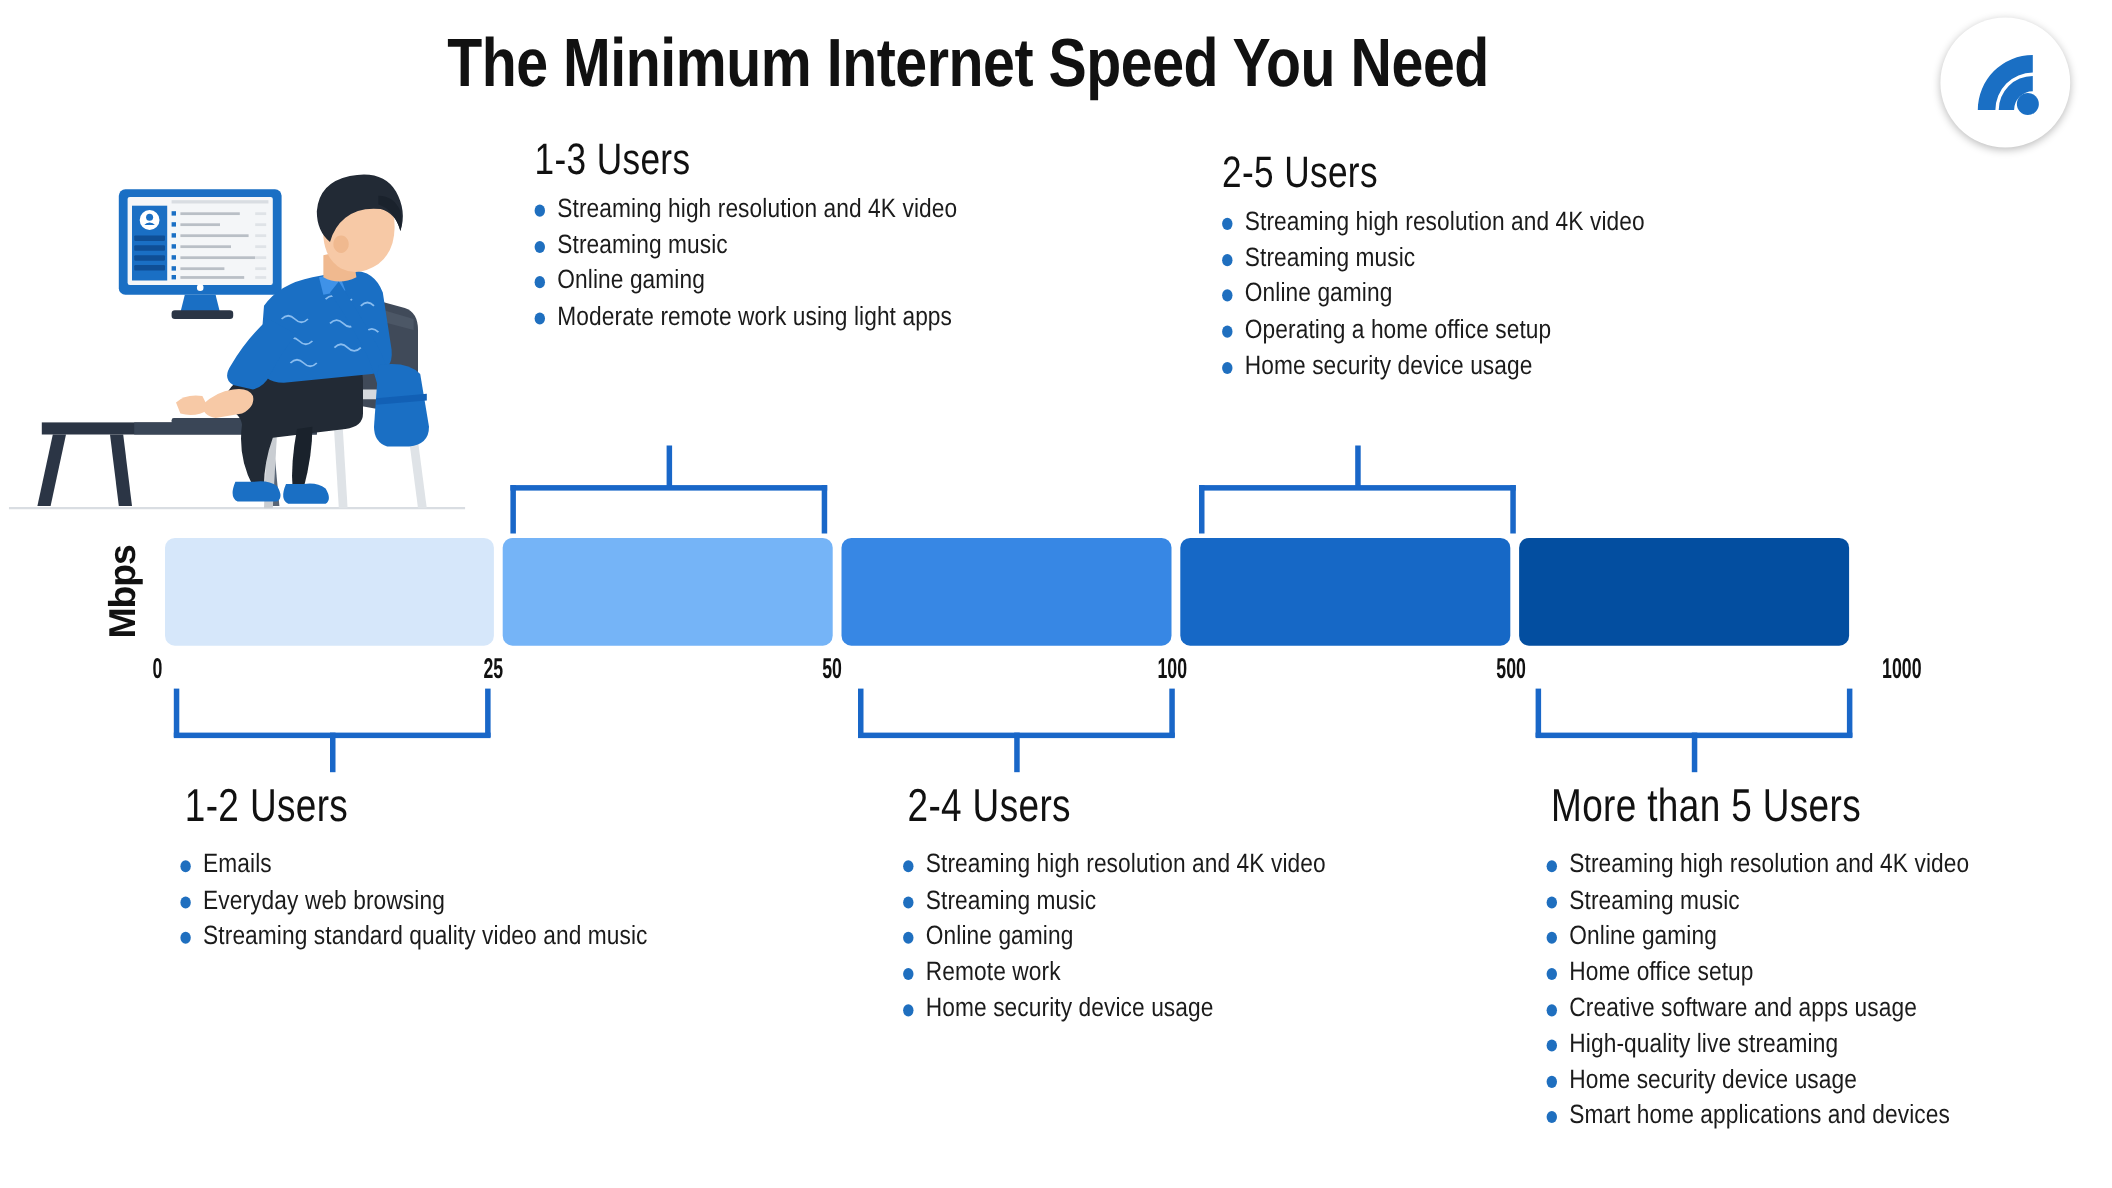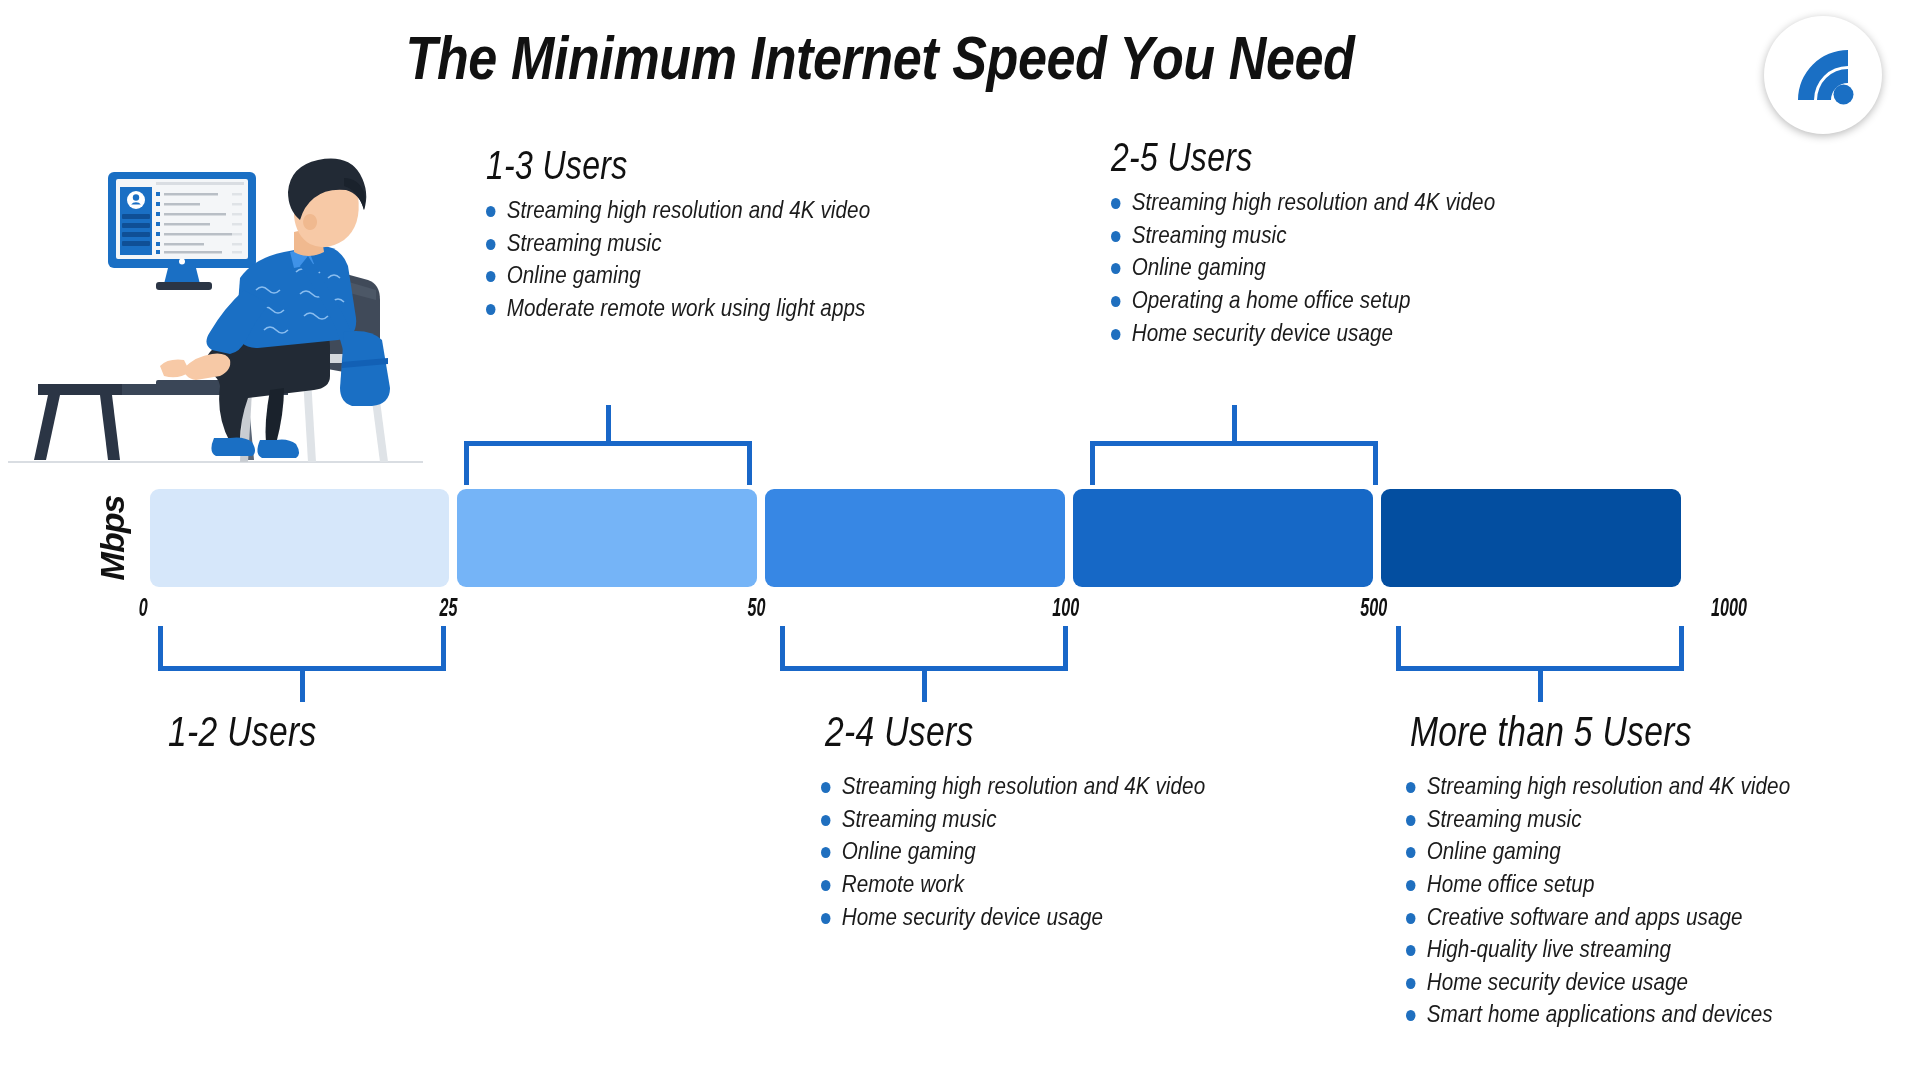--- a/index.html
+++ b/index.html
@@ -2,21 +2,21 @@
 <html><head>
 <meta charset="utf-8">
 <style>
   * { box-sizing: border-box; margin: 0; padding: 0; }
   html, body {
     width: 1920px; height: 1080px;
     background: #ffffff;
     font-family: "Liberation Sans", sans-serif;
     overflow: hidden;
   }
-  #root { position: relative; width: 1920px; height: 1080px; font-style: italic; }
+  #root { position: relative; width: 1920px; height: 1080px; }
 
   
   .title {
     position: absolute;
     left: 0; top: 22px; width: 1760px;
     text-align: center;
     font-family: "Liberation Sans", sans-serif;
     font-size: 62px;
     font-weight: bold;
     letter-spacing: -0.5px;
@@ -101,21 +101,21 @@
   .group li::before {
     content: "";
     position: absolute;
     left: 0; top: 12px;
     width: 11px; height: 11px;
     border-radius: 50%;
     background: #1F6FBF;
   }
 
   
-  #g13 { left: 486px; top: 143px; }
+  #g13 { left: 486px; top: 123px; }
   #g25 { left: 1111px; top: 135px; }
   #g12 { left: 168px; top: 708px; }
   #g24 { left: 825px; top: 708px; }
   #g5  { left: 1410px; top: 708px; }
 
   #g12 h2, #g24 h2, #g5 h2 { font-size: 42px; margin-bottom: 14px; }
   #g12 ul, #g24 ul, #g5 ul { margin-left: -4px; }
 </style>
 </head>
 <body>
@@ -309,20 +309,25 @@
       <li>Streaming high resolution and 4K video</li>
       <li>Streaming music</li>
       <li>Online gaming</li>
       <li>Operating a home office setup</li>
       <li>Home security device usage</li>
     </ul>
   </div>
 
   <div class="group" id="g12">
     <h2>1-2 Users</h2>
+    <ul>
+      <li>Emails</li>
+      <li>Everyday web browsing</li>
+      <li>Streaming standard quality video and music</li>
+    </ul>
   </div>
 
   <div class="group" id="g24">
     <h2>2-4 Users</h2>
     <ul>
       <li>Streaming high resolution and 4K video</li>
       <li>Streaming music</li>
       <li>Online gaming</li>
       <li>Remote work</li>
       <li>Home security device usage</li>

